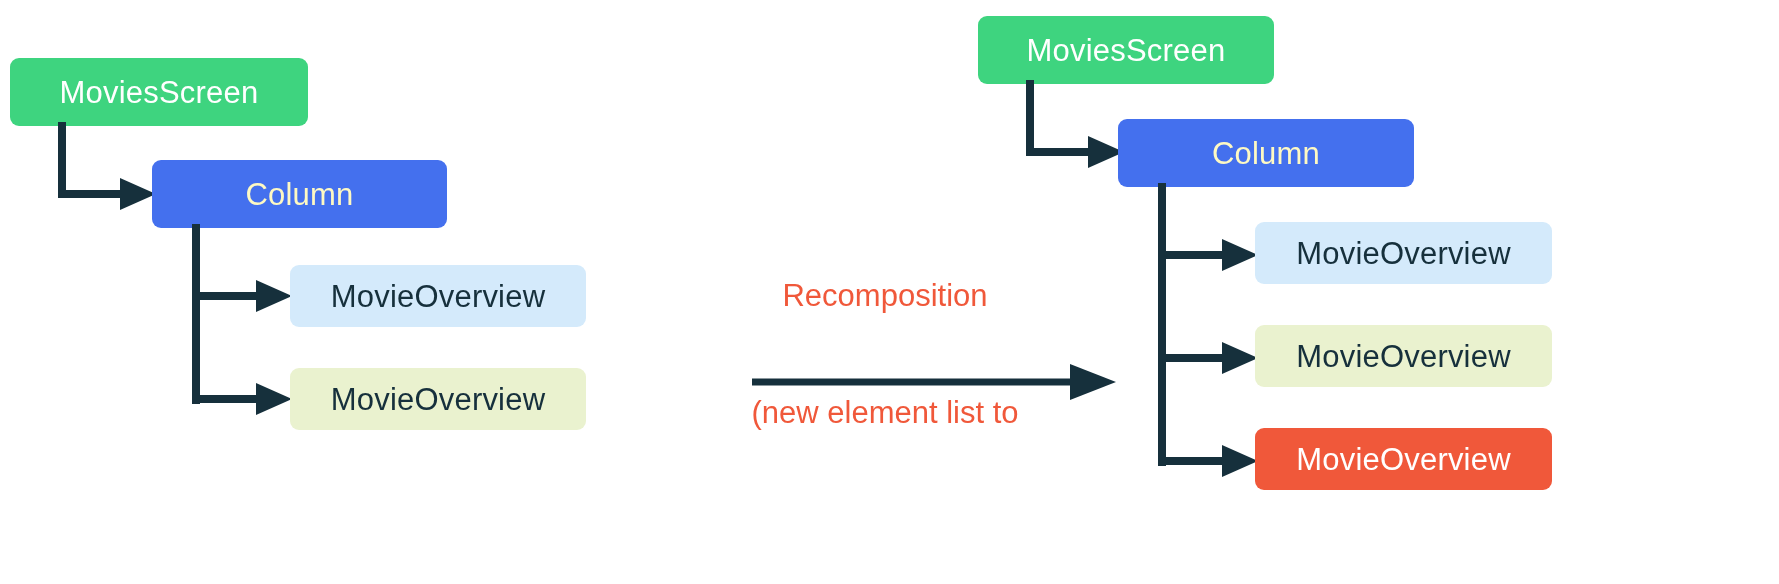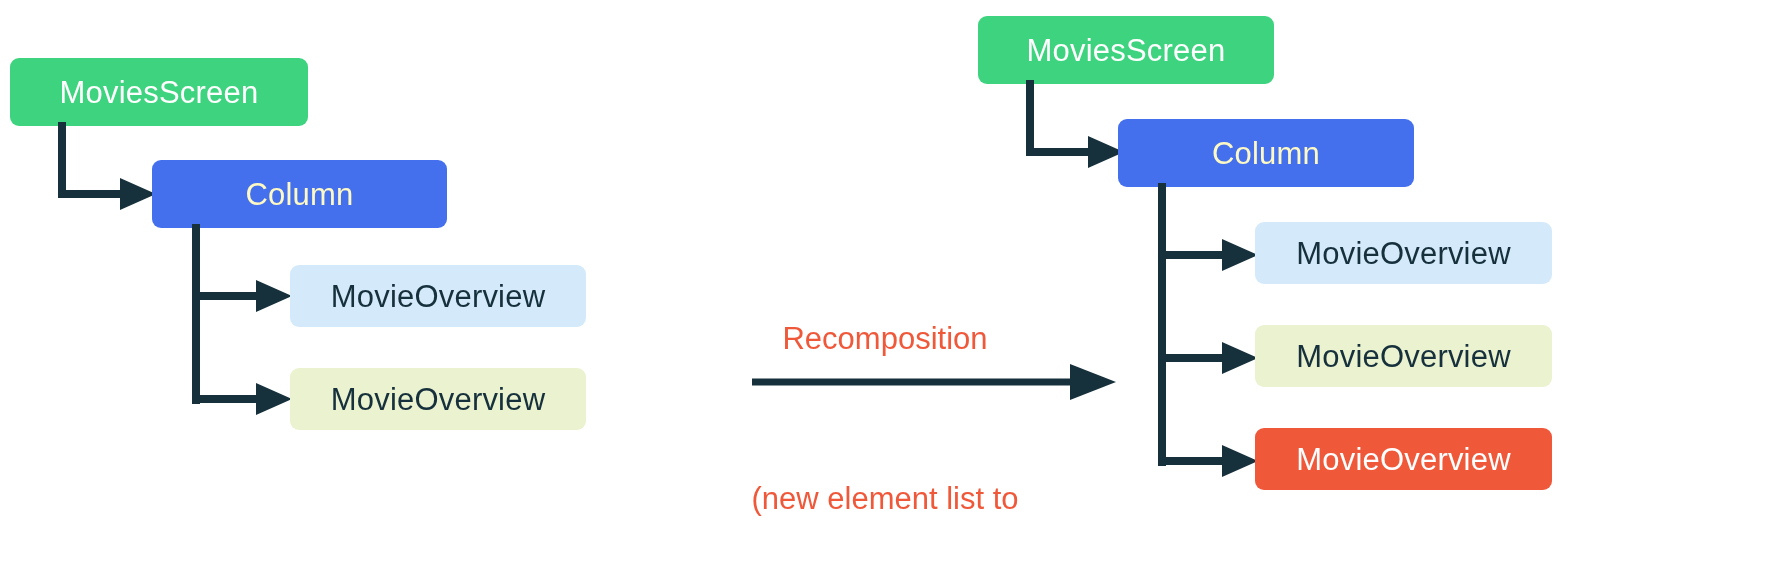--- a/index.html
+++ b/index.html
@@ -39,21 +39,21 @@
   .conn polygon { fill: #16303c; }
 
   .center-label {
     position: absolute;
     color: #f0583a;
     font-size: 31px;
     line-height: 39px;
     text-align: center;
     white-space: pre;
   }
-  .center-label .ln { display: block; margin-top: 43px; }
+  .center-label .ln { display: block; }
 
   .flow-arrow { position: absolute; overflow: visible; }
   .flow-arrow line { stroke: #16303c; stroke-width: 7; }
   .flow-arrow polygon { fill: #16303c; }
 </style>
 </head>
 <body>
 
 <div id="canvas">
 

